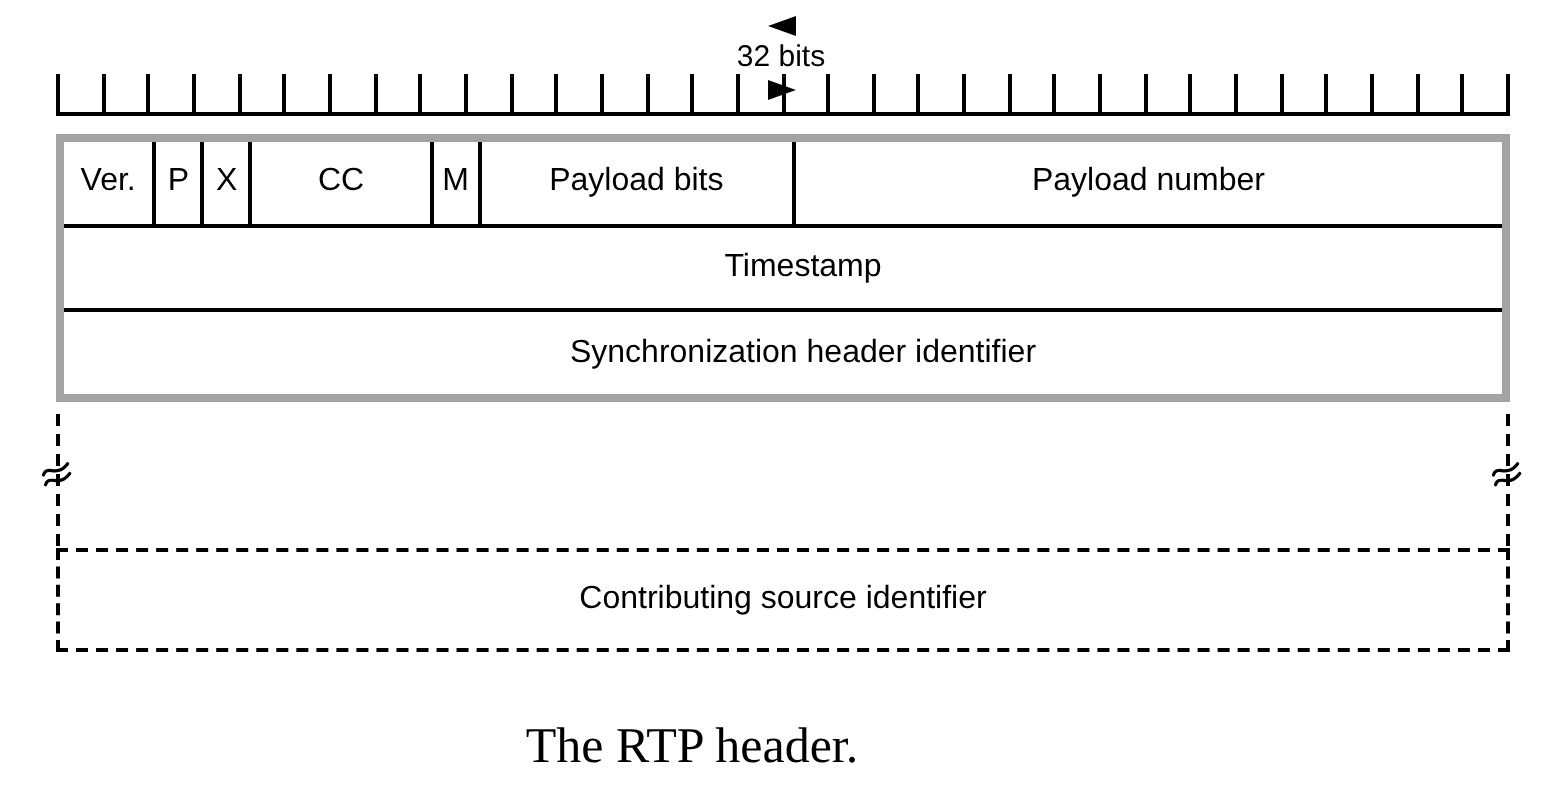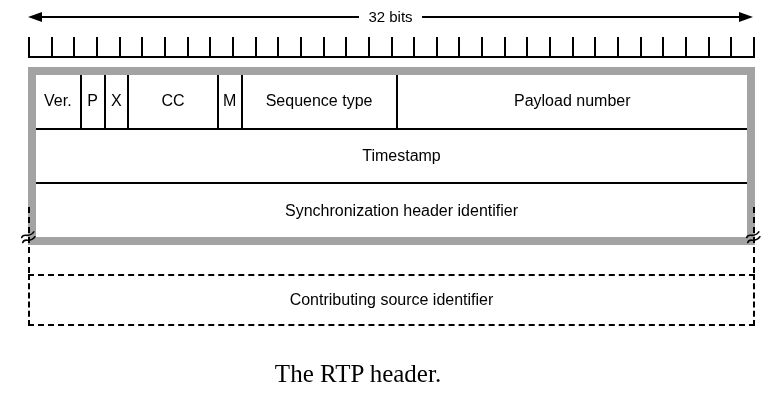--- a/index.html
+++ b/index.html
@@ -14,20 +14,21 @@
     overflow: hidden;
   }
 
   
   .width-arrow {
     position: absolute;
     left: 28px; top: 8px;
     width: 725px; height: 18px;
     display: flex;
     align-items: center;
+    flex-direction: column;
   }
   .arrowhead { width: 0; height: 0; flex: 0 0 auto; }
   .arrowhead.left  { border-top: 5px solid transparent; border-bottom: 5px solid transparent; border-right: 14px solid #000; }
   .arrowhead.right { border-top: 5px solid transparent; border-bottom: 5px solid transparent; border-left: 14px solid #000; }
   .arrow-line { flex: 1 1 auto; height: 0; border-top: 2px solid #000; }
   .arrow-label {
     flex: 0 0 auto;
     padding: 0 9px;
     font-size: 15px;
     line-height: 18px;
@@ -42,22 +43,22 @@
     display: flex;
     border-bottom: 2px solid #000;
     border-right: 2px solid #000;
   }
   .bit-ruler .tick { flex: 1 1 0; border-left: 2px solid #000; }
 
   
   .rtp-table {
     position: absolute;
     left: 28px; top: 67px;
-    width: 727px; height: 178px;
-    border: 8px solid #a3a3a3;
+    width: 727px; height: 134px;
+    border: 4px solid #a3a3a3;
     display: flex;
     flex-direction: column;
     font-size: 16px;
   }
   .trow {
     flex: 1 1 0;
     display: flex;
     align-items: stretch;
   }
   .trow + .trow { border-top: 2px solid #000; }
@@ -108,21 +109,20 @@
   }
 
   
   .caption {
     position: absolute;
     left: 0; top: 360px;
     width: 692px;
     text-align: center;
     font-family: "Liberation Serif", serif;
     font-size: 25px;
-    margin-left: 12px;
   }
 </style>
 </head>
 <body>
 
 <div class="canvas">
 
   <div class="width-arrow">
     <span class="arrowhead left"></span>
     <span class="arrow-line"></span>
@@ -166,21 +166,21 @@
       <span class="tick"></span>
     </div>
 
   <div class="rtp-table">
     <div class="trow">
       <div class="cell bits-2">Ver.</div>
       <div class="cell bits-1">P</div>
       <div class="cell bits-1">X</div>
       <div class="cell bits-4">CC</div>
       <div class="cell bits-1">M</div>
-      <div class="cell bits-7">Sequence type</div>
+      <div class="cell bits-7">Payload bits</div>
       <div class="cell bits-16">Payload number</div>
     </div>
     <div class="trow">
       <div class="full-cell">Timestamp</div>
     </div>
     <div class="trow">
       <div class="full-cell">Synchronization header identifier</div>
     </div>
   </div>
 

